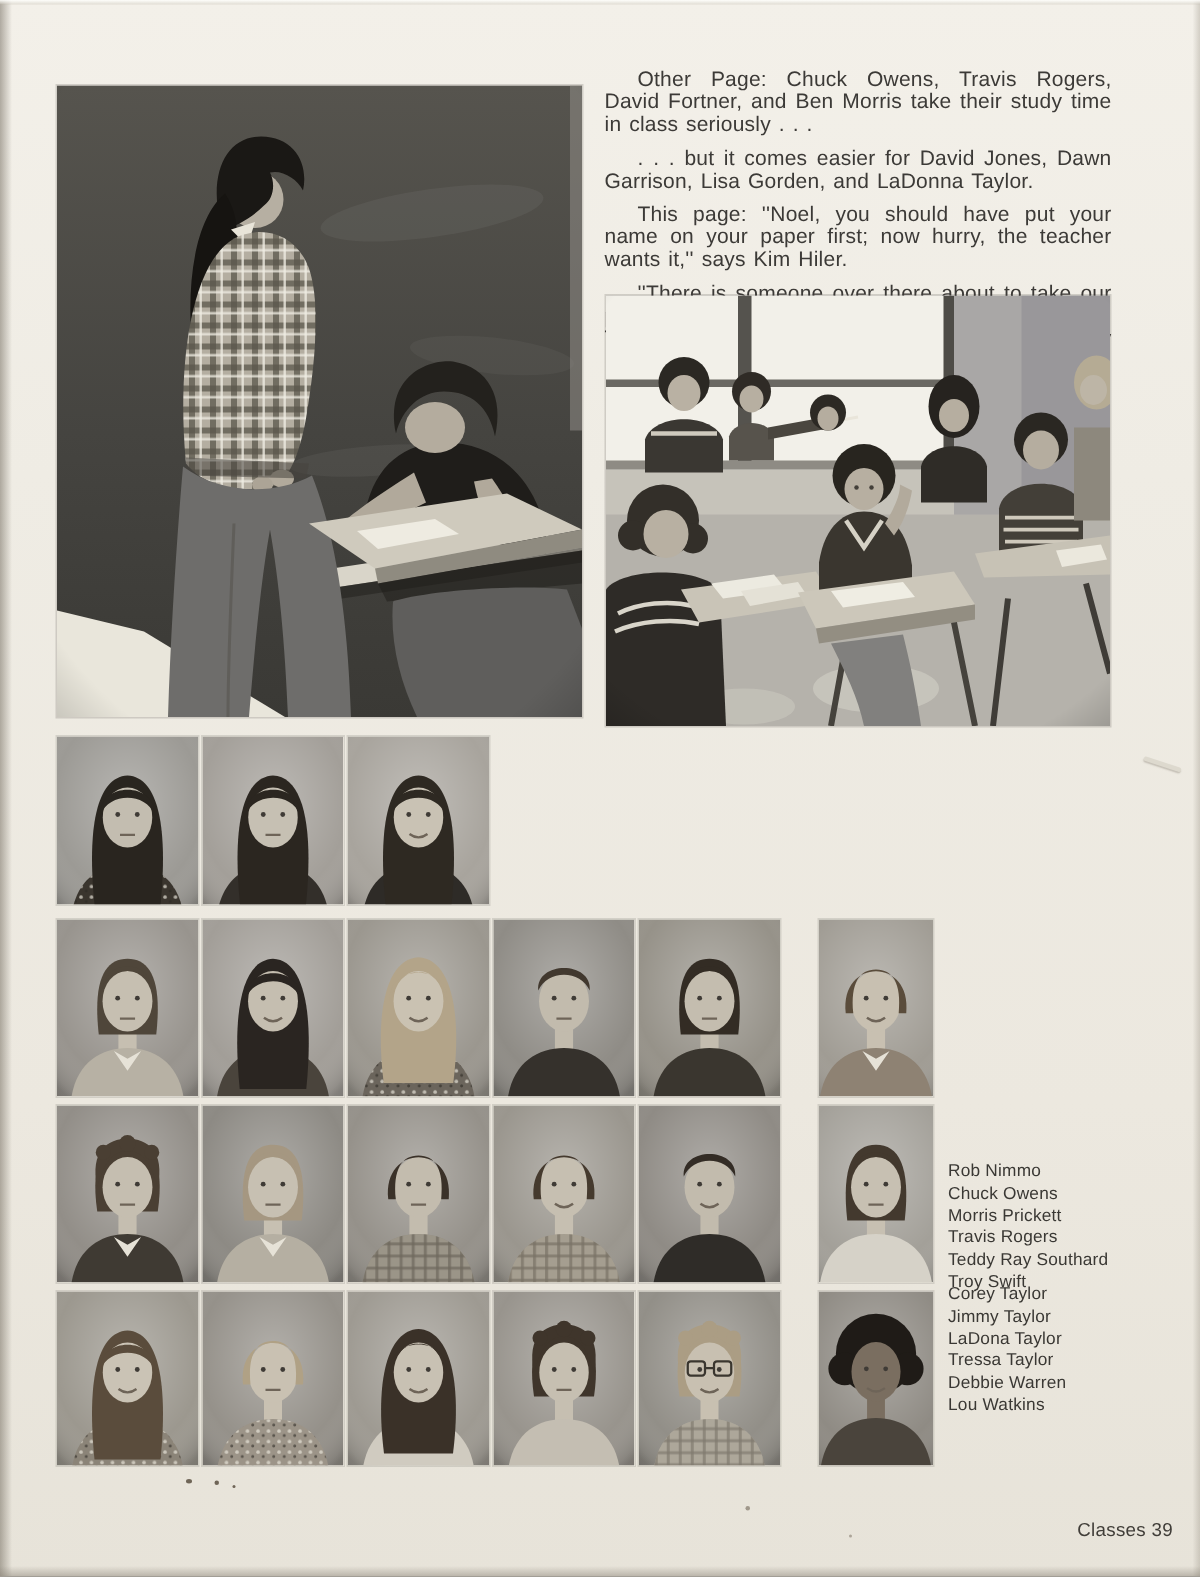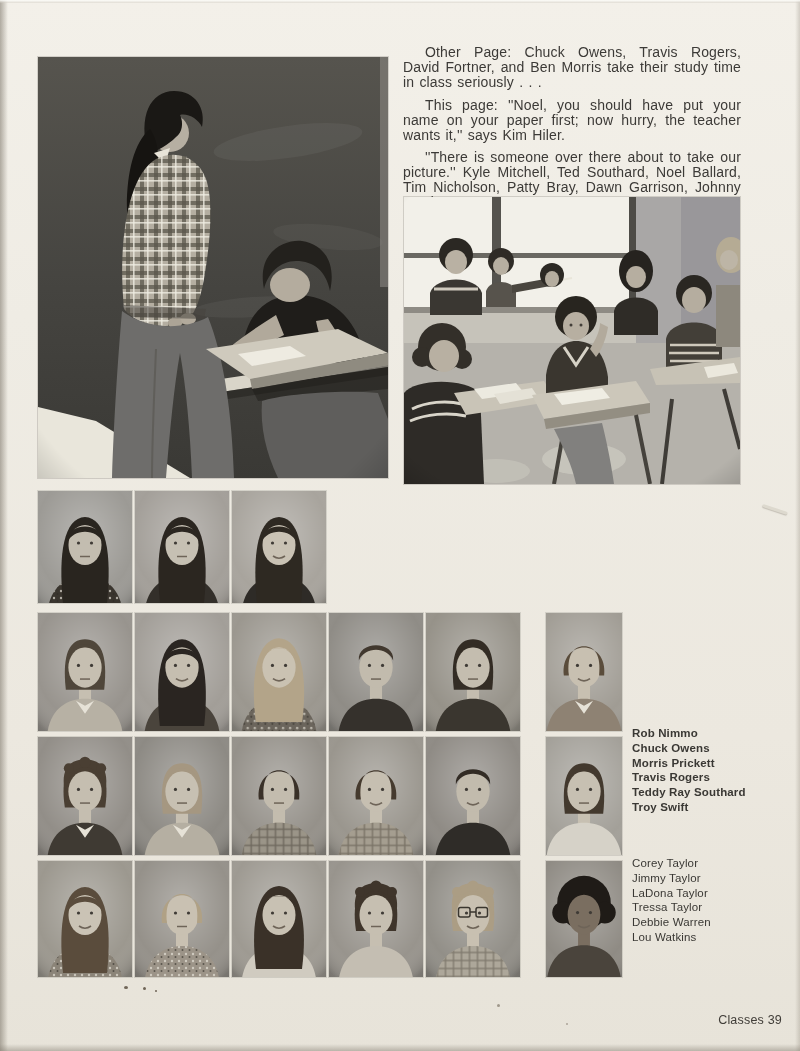--- a/index.html
+++ b/index.html
@@ -38,21 +38,21 @@
   .row4{top:861px;height:116px;}
   .p-cell{width:94px;height:100%;overflow:hidden;position:relative;
     box-shadow:0 0 0 1px rgba(70,66,58,.15);}
   .p-cell.narrow{width:76px;margin-left:23px;}
   .p-cell svg{display:block;width:100%;height:100%;}
   
   .name-group{position:absolute;font-size:11.5px;line-height:14.8px;color:#3a3834;
     letter-spacing:.15px;}
   .g1{left:342px;top:536px;}
   .g2{left:632px;top:643px;}
-  .g3{left:632px;top:726px;font-weight:bold;}
+  .g3{left:632px;top:774px;}
   .g4{left:632px;top:856px;}
   
   .footer{position:absolute;right:18px;top:1013px;font-size:12.5px;color:#403d38;
     letter-spacing:.2px;}
   .defs-holder{position:absolute;width:0;height:0;overflow:hidden;}
 </style>
 </head>
 <body>
 
 <svg class="defs-holder" aria-hidden="true">
@@ -133,20 +133,21 @@
         <polygon points="212,322 350,296 350,308 214,332" fill="#8f8b80"></polygon>
         <polygon points="214,332 350,308 350,332 220,344" fill="#1d1b18" opacity="0.5"></polygon>
         <path d="M224,344 C240,338 300,332 340,336 L350,362 L350,421 L240,421 C228,396 222,370 224,344 Z" fill="#5f5e5c"></path>
       </g>
       <rect width="350" height="421" fill="url(#pvig)"></rect>
     </svg>
   </div>
 
   <div class="captions">
     <p>Other Page: Chuck Owens, Travis Rogers, David Fortner, and Ben Morris take their study time in class seriously . . .</p>
+    <p>. . . but it comes easier for David Jones, Dawn Garrison, Lisa Gorden, and LaDonna Taylor.</p>
     <p>This page: ''Noel, you should have put your name on your paper first; now hurry, the teacher wants it,'' says Kim Hiler.</p>
     <p>''There is someone over there about to take our picture.'' Kyle Mitchell, Ted Southard, Noel Ballard, Tim Nicholson, Patty Bray, Dawn Garrison, Johnny Derden, Dana Dawson.</p>
   </div>
 
   <div class="photo classroom-photo" role="img" aria-label="Students seated at desks in a classroom beside a bright window">
     <svg viewBox="0 0 336 287" preserveAspectRatio="none">
       <rect width="336" height="287" fill="#a9a7a6"></rect>
       <rect x="277" y="0" width="59" height="150" fill="#99979a"></rect>
       <rect x="0" y="0" width="232" height="112" fill="#f2f0e9"></rect>
       <rect x="88" y="0" width="9" height="112" fill="#55534e"></rect>

